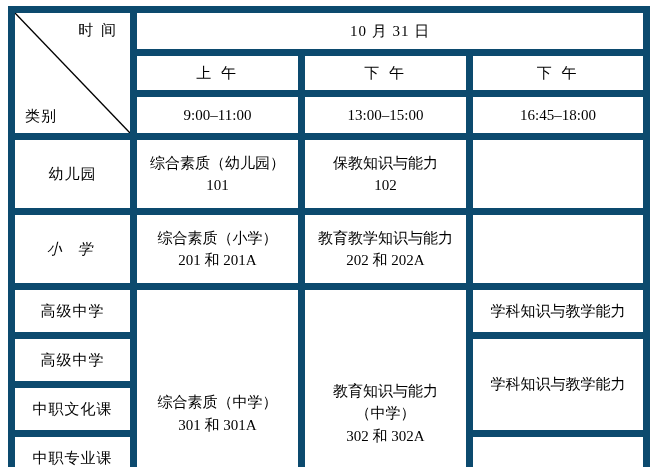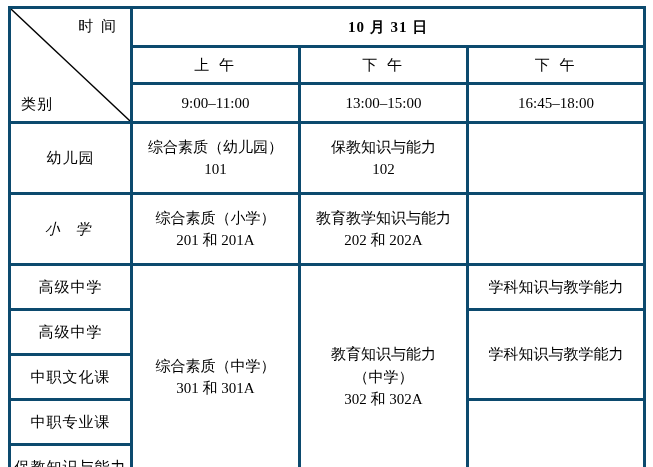--- a/index.html
+++ b/index.html
@@ -20,21 +20,21 @@
     height: 467px;
   }
   table.exam-table {
     border-collapse: collapse;
     margin-left: 8px;
     margin-top: 6px;
     width: 637px;
     table-layout: fixed;
   }
   table.exam-table td {
-    border: 3px solid #0c4a6e;
+    border: 7px solid #0c4a6e;
     text-align: center;
     vertical-align: middle;
     font-size: 15px;
     line-height: 1.5;
     padding: 3px 2px;
     font-family: "Liberation Serif", "DejaVu Serif", serif;
   }
   .col-cat { width: 122px; }
   .col-am  { width: 168px; }
   .col-pm  { width: 168px; }
@@ -64,21 +64,20 @@
     position: absolute;
     bottom: 6px;
     left: 10px;
     font-size: 15px;
     letter-spacing: 1px;
     text-align: center;
   }
   .date-cell {
     height: 30px;
     letter-spacing: 1px;
-    font-weight: bold;
   }
   .slot-cell { height: 28px; letter-spacing: 3px; }
   .time-cell { height: 30px; }
 
   .row-kg td   { height: 62px; }
   .row-prim td { height: 62px; }
   .row-small td { height: 36px; }
 
   .two-line span { display: block; }
   .nowrap { white-space: nowrap; }

